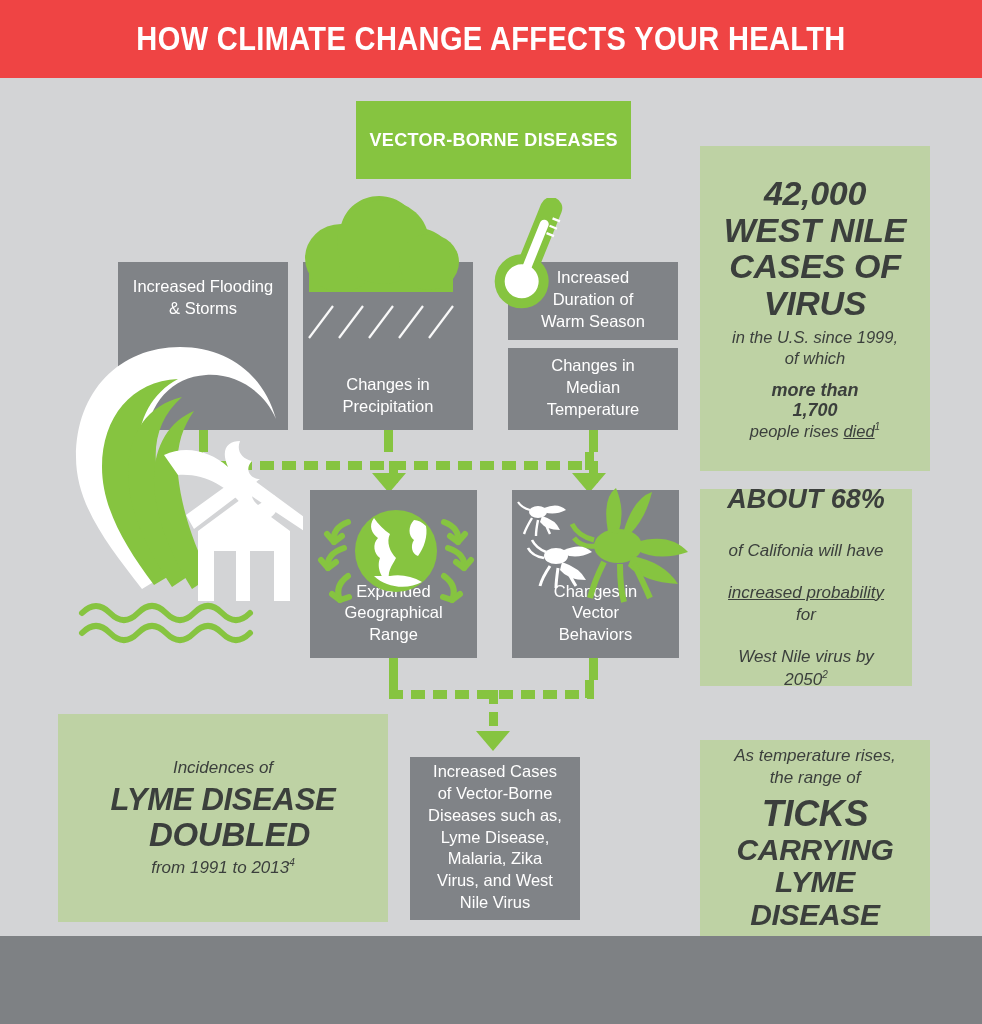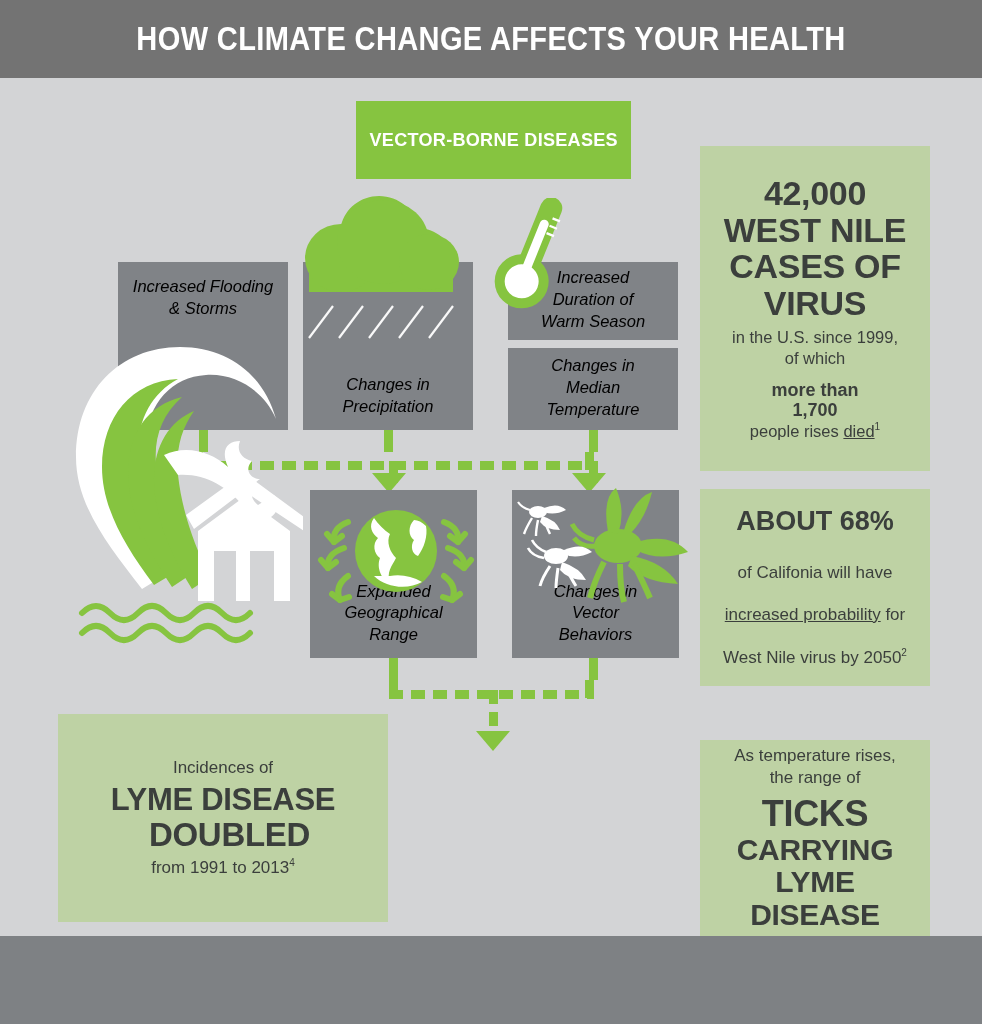--- a/index.html
+++ b/index.html
@@ -8,21 +8,21 @@
     background:#d3d4d6;
     font-family:"Liberation Sans", sans-serif;
     overflow:hidden;
     position:relative;
   }
   .stage{position:relative;width:982px;height:1024px;}
 
   
   .header{
     position:absolute;left:0;top:0;width:982px;height:78px;
-    background:#737373;
+    background:#ef4444;
   }
   .header-title{
     position:absolute;left:0;top:0;width:982px;height:78px;
     display:flex;align-items:center;justify-content:center;
     color:#ffffff;
     font-size:33px;
     font-weight:bold;
     letter-spacing:0.4px;
     transform:scaleX(0.88);
     transform-origin:center;
@@ -37,50 +37,49 @@
     display:flex;align-items:center;justify-content:center;
   }
   .banner span{
     color:#fff;font-size:19px;font-weight:bold;letter-spacing:0.3px;
     transform:scaleX(0.95);white-space:nowrap;
   }
 
   
   .gbox{
     position:absolute;background:#808387;
-    color:#000000;
+    color:#ffffff;
     display:flex;align-items:flex-end;justify-content:flex-start;
     text-align:center;
     font-size:16.5px;line-height:1.32;
     box-sizing:border-box;
     padding:10px 8px 12px 8px;
-    font-style:italic;
   }
   .gbox.top-align{align-items:flex-start;padding-top:14px;}
   .gbox.mid-align{align-items:center;}
 
   #box-flooding{left:118px;top:262px;width:170px;height:168px;}
   #box-precip  {left:303px;top:262px;width:170px;height:168px;}
   #box-warm    {left:508px;top:262px;width:170px;height:78px;}
   #box-median  {left:508px;top:348px;width:170px;height:82px;}
   #box-georange{left:310px;top:490px;width:167px;height:168px;}
   #box-vector  {left:512px;top:490px;width:167px;height:168px;}
   #box-increase{left:410px;top:757px;width:170px;height:163px;
                 align-items:center;font-size:16.5px;}
 
   .gbox .label{position:relative;z-index:4;width:100%;}
 
   
   .panel{
     position:absolute;background:#bed2a4;color:#3b3f3c;
     display:flex;flex-direction:column;align-items:center;justify-content:center;
-    text-align:center;box-sizing:border-box;padding:14px 16px;
+    text-align:center;box-sizing:border-box;padding:14px 16px;font-style:italic;
   }
   #panel-wnv{left:700px;top:146px;width:230px;height:325px;}
-  #panel-ca {left:700px;top:489px;width:230px;height:197px;gap:20px;}
+  #panel-ca {left:700px;top:489px;width:212px;height:197px;gap:20px;}
   #panel-tick{left:700px;top:704px;width:230px;height:222px;margin-top:36px;}
   #panel-lyme{left:58px;top:714px;width:330px;height:208px;}
 
   .stat-big{font-size:34px;font-weight:bold;line-height:1.08;letter-spacing:-0.3px;}
   .stat-mid{font-size:18px;font-weight:bold;line-height:1.12;}
   .stat-small{font-size:16.5px;line-height:1.3;font-weight:normal;}
   .stat-smallish{font-size:17px;line-height:1.3;}
   .u{text-decoration:underline;}
   .sup{font-size:10px;vertical-align:super;}
   .hline{
@@ -190,20 +189,31 @@
   </div>
 
   <div class="gbox" id="box-vector">
     <div class="label">
       <span>Changes in</span><br>
       <span>Vector</span><br>
       <span>Behaviors</span>
     </div>
   </div>
 
+  <div class="gbox" id="box-increase">
+    <div class="label">
+      <span>Increased Cases</span><br>
+      <span>of Vector-Borne</span><br>
+      <span>Diseases such as,</span><br>
+      <span>Lyme Disease,</span><br>
+      <span>Malaria, Zika</span><br>
+      <span>Virus, and West</span><br>
+      <span>Nile Virus</span>
+    </div>
+  </div>
 
   <svg class="cloud" viewBox="0 0 200 96">
     <path fill="#86c440" d="M46 96 V62 C46 44 60 30 78 30 C82 12 98 0 116 0 C136 0 152 14 155 32
                              C176 33 190 48 190 66 V96 Z"></path>
     <rect x="46" y="60" width="144" height="36" fill="#86c440"></rect>
     <ellipse cx="78" cy="62" rx="36" ry="34" fill="#86c440"></ellipse>
     <ellipse cx="120" cy="46" rx="46" ry="42" fill="#86c440"></ellipse>
     <ellipse cx="166" cy="66" rx="30" ry="28" fill="#86c440"></ellipse>
   </svg>
 

